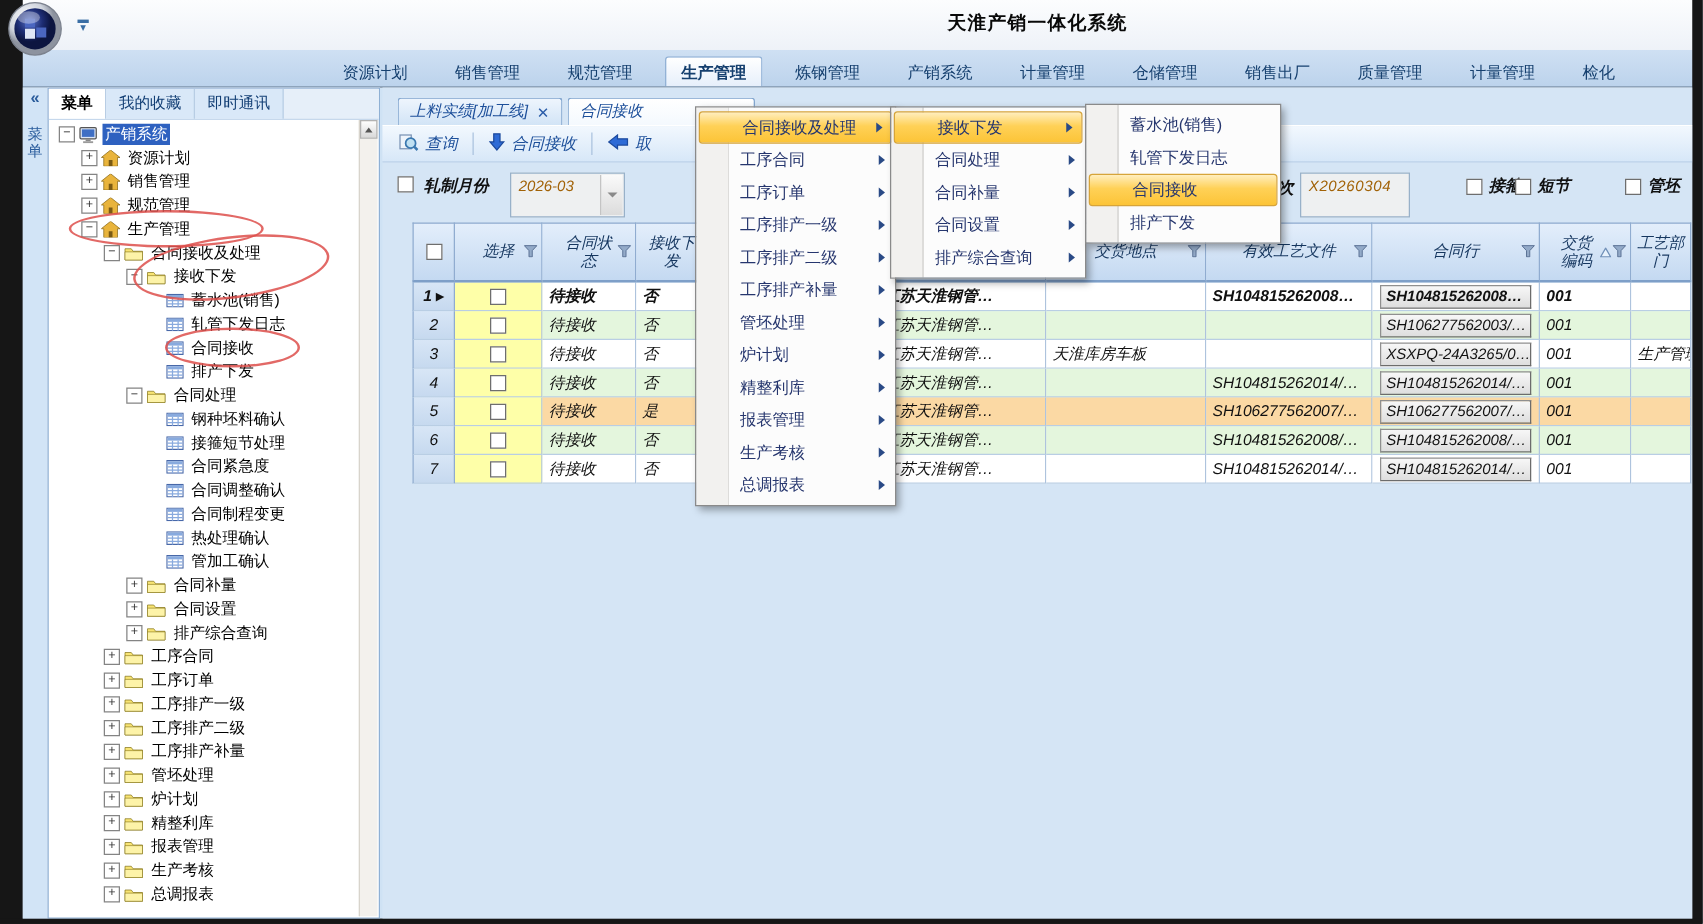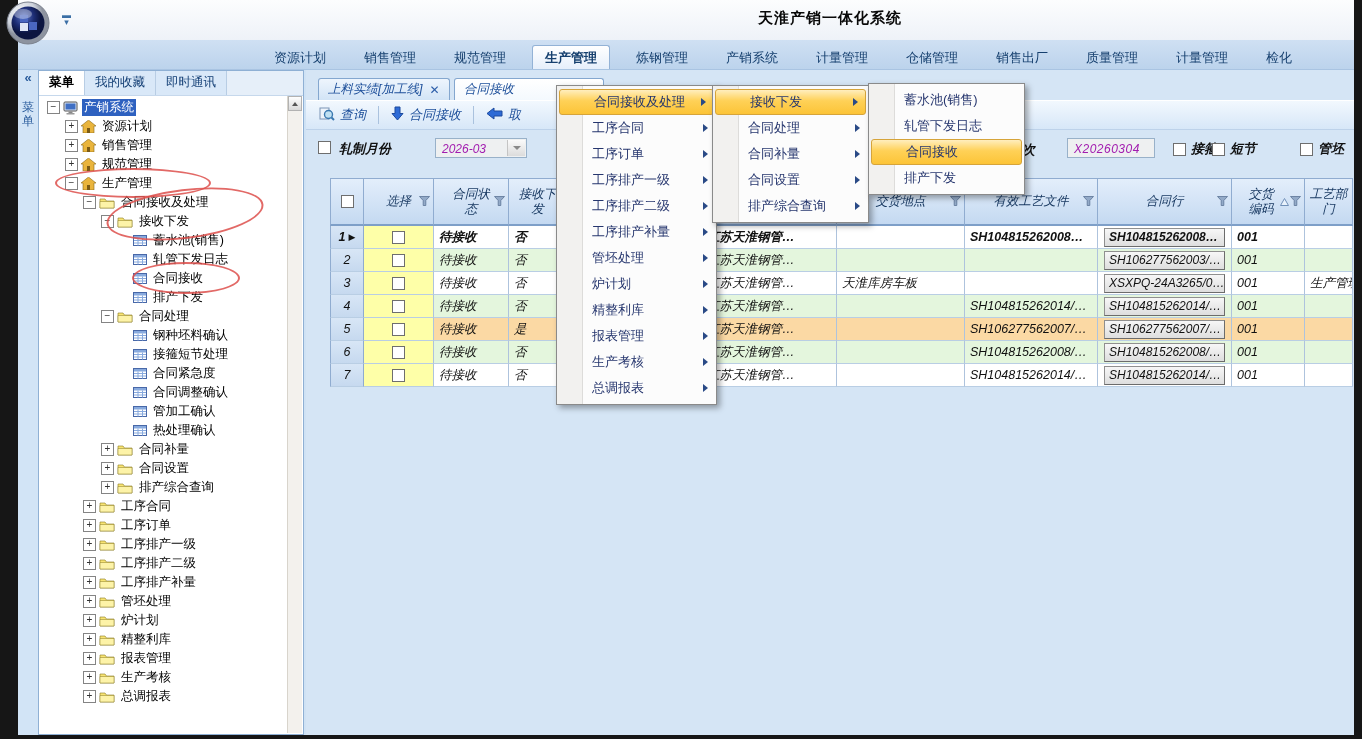--- a/index.html
+++ b/index.html
@@ -47,21 +47,21 @@
   #dtab0{left:12px;background:linear-gradient(#eef5fd,#d2e4f6);}
   #dtab1{left:148px;width:150px;background:linear-gradient(#ffffff,#f4f9fe);}
   .closex{font-weight:bold;color:#2a5ca8;font-size:12px;}
   .toolbar{position:absolute;left:0;right:0;top:30px;height:30px;background:linear-gradient(#f2f8fe,#d7e7f8);
            border-top:1px solid #fff;border-bottom:1px solid #bdd2ea;display:flex;align-items:center;padding-left:10px;gap:9px;box-sizing:border-box;}
   .tbtn{display:flex;align-items:center;gap:5px;color:#1d4f9a;font-size:13px;padding:2px 3px;white-space:nowrap;}
   .tsep{width:1px;height:18px;background:#aac2de;}
   .filterbar{position:absolute;left:0;right:0;top:62px;height:36px;}
   .cb{width:13px;height:13px;background:#fff;border:1px solid #6e6e6e;box-sizing:border-box;flex:none;}
   .flabel{font-size:13px;font-weight:bold;color:#111;}
-  .combo,.tbox{position:absolute;background:#eef0f1;border:1px solid #98b1c9;color:#a21caf;font-size:12px;line-height:20px;padding-left:6px;box-sizing:border-box;height:20px;margin-left:27px;}
+  .combo,.tbox{position:absolute;background:#eef0f1;border:1px solid #98b1c9;color:#a16207;font-size:12px;line-height:20px;padding-left:6px;box-sizing:border-box;height:36px;}
   .arrowbox{position:absolute;right:1px;top:1px;bottom:1px;width:17px;background:linear-gradient(#fafafa,#dcdcdc);border-left:1px solid #c4c4c4;display:flex;align-items:center;justify-content:center;}
   .tri-dn{width:0;height:0;border-left:4px solid transparent;border-right:4px solid transparent;border-top:4px solid #8a8a8a;}
   .fcheck{position:absolute;display:flex;align-items:center;gap:5px;top:8px;}
   .sectionbar{position:absolute;left:0;right:0;top:102px;height:22px;background:#c8ddf2;border-top:1px solid #aac6e4;
               color:#1b4e9b;font-size:13px;line-height:21px;padding-left:12px;box-sizing:border-box;}
   
   .tablewrap{position:absolute;left:24px;top:108px;right:1px;}
   .thead{display:flex;height:48px;}
   .th{box-sizing:border-box;background:linear-gradient(#e3eefb,#c4d9f1);border-right:1px solid #90acd0;border-top:1px solid #90acd0;
       border-bottom:2px solid #7e9fc8;position:relative;display:flex;align-items:center;justify-content:center;
@@ -365,35 +365,49 @@
             <span class="ticon">
               <svg width="14" height="11" viewBox="0 0 14 11">
                 <rect x=".5" y=".5" width="13" height="10" fill="#fff" stroke="#4868a8"></rect>
                 <rect x="1" y="1" width="12" height="2.5" fill="#88aade"></rect>
                 <line x1="1" y1="5.5" x2="13" y2="5.5" stroke="#88aade"></line>
                 <line x1="1" y1="8" x2="13" y2="8" stroke="#88aade"></line>
                 <line x1="5" y1="3.5" x2="5" y2="10.5" stroke="#88aade"></line>
                 <line x1="9.5" y1="3.5" x2="9.5" y2="10.5" stroke="#88aade"></line>
               </svg>
             </span>
+            <span class="tlabel">合同制程变更</span>
+          </div>
+          <div class="trow" style="padding-left: 78px;">
+            <span class="spacer"></span>
+            <span class="ticon">
+              <svg width="14" height="11" viewBox="0 0 14 11">
+                <rect x=".5" y=".5" width="13" height="10" fill="#fff" stroke="#4868a8"></rect>
+                <rect x="1" y="1" width="12" height="2.5" fill="#88aade"></rect>
+                <line x1="1" y1="5.5" x2="13" y2="5.5" stroke="#88aade"></line>
+                <line x1="1" y1="8" x2="13" y2="8" stroke="#88aade"></line>
+                <line x1="5" y1="3.5" x2="5" y2="10.5" stroke="#88aade"></line>
+                <line x1="9.5" y1="3.5" x2="9.5" y2="10.5" stroke="#88aade"></line>
+              </svg>
+            </span>
+            <span class="tlabel">热处理确认</span>
+          </div>
+          <div class="trow" style="padding-left: 78px;">
+            <span class="spacer"></span>
+            <span class="ticon">
+              <svg width="14" height="11" viewBox="0 0 14 11">
+                <rect x=".5" y=".5" width="13" height="10" fill="#fff" stroke="#4868a8"></rect>
+                <rect x="1" y="1" width="12" height="2.5" fill="#88aade"></rect>
+                <line x1="1" y1="5.5" x2="13" y2="5.5" stroke="#88aade"></line>
+                <line x1="1" y1="8" x2="13" y2="8" stroke="#88aade"></line>
+                <line x1="5" y1="3.5" x2="5" y2="10.5" stroke="#88aade"></line>
+                <line x1="9.5" y1="3.5" x2="9.5" y2="10.5" stroke="#88aade"></line>
+              </svg>
+            </span>
             <span class="tlabel">管加工确认</span>
-          </div>
-          <div class="trow" style="padding-left: 78px;">
-            <span class="spacer"></span>
-            <span class="ticon">
-              <svg width="14" height="11" viewBox="0 0 14 11">
-                <rect x=".5" y=".5" width="13" height="10" fill="#fff" stroke="#4868a8"></rect>
-                <rect x="1" y="1" width="12" height="2.5" fill="#88aade"></rect>
-                <line x1="1" y1="5.5" x2="13" y2="5.5" stroke="#88aade"></line>
-                <line x1="1" y1="8" x2="13" y2="8" stroke="#88aade"></line>
-                <line x1="5" y1="3.5" x2="5" y2="10.5" stroke="#88aade"></line>
-                <line x1="9.5" y1="3.5" x2="9.5" y2="10.5" stroke="#88aade"></line>
-              </svg>
-            </span>
-            <span class="tlabel">热处理确认</span>
           </div>
           <div class="trow" style="padding-left: 60px;">
             <span class="expbox">+</span>
             <span class="ticon">
               <svg width="16" height="12" viewBox="0 0 16 12">
                 <path d="M1 2 h5 l1.5 2 H15 v7 H1 Z" fill="#f8e473" stroke="#8a7a20" stroke-width=".6"></path>
                 <path d="M1 4.5 h14 v6.5 H1 Z" fill="#fdf3a8" stroke="#8a7a20" stroke-width=".5"></path>
               </svg>
             </span>
             <span class="tlabel">合同补量</span>

